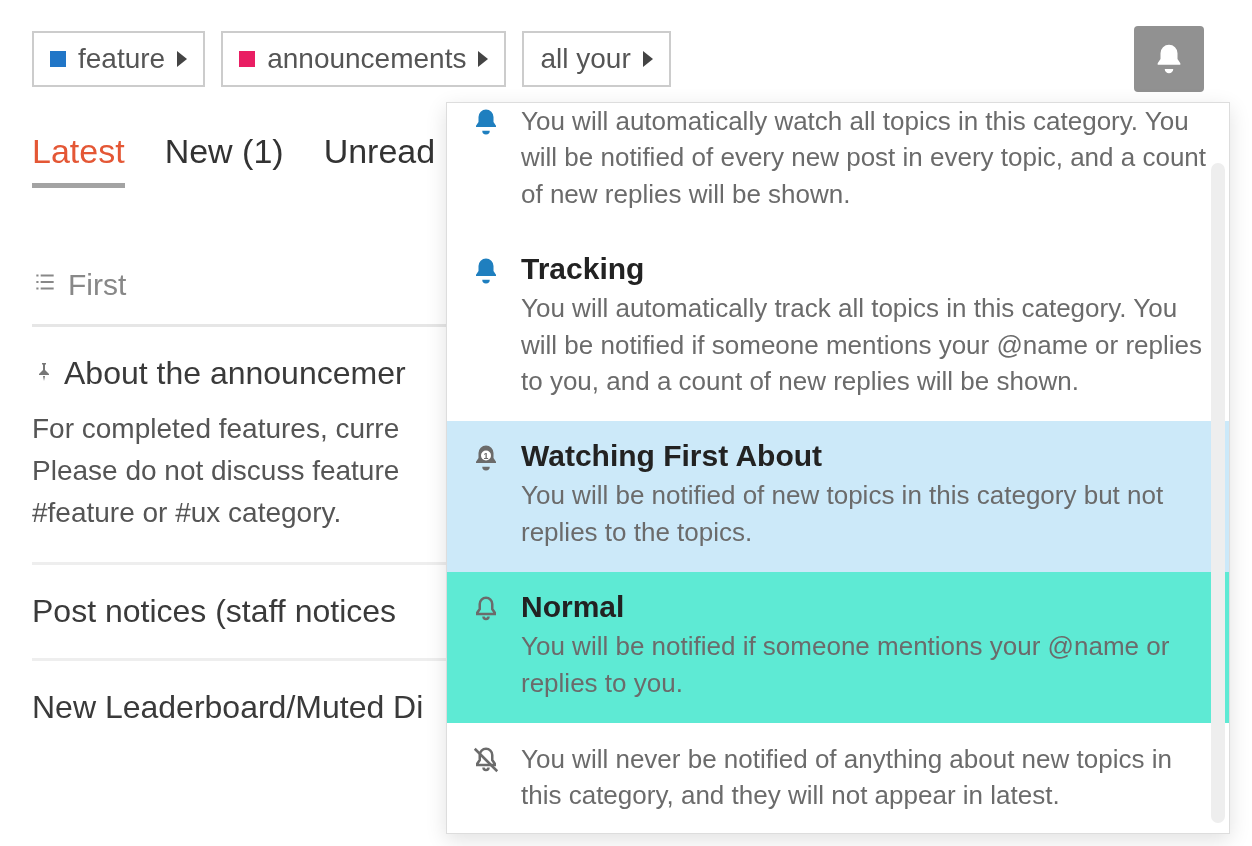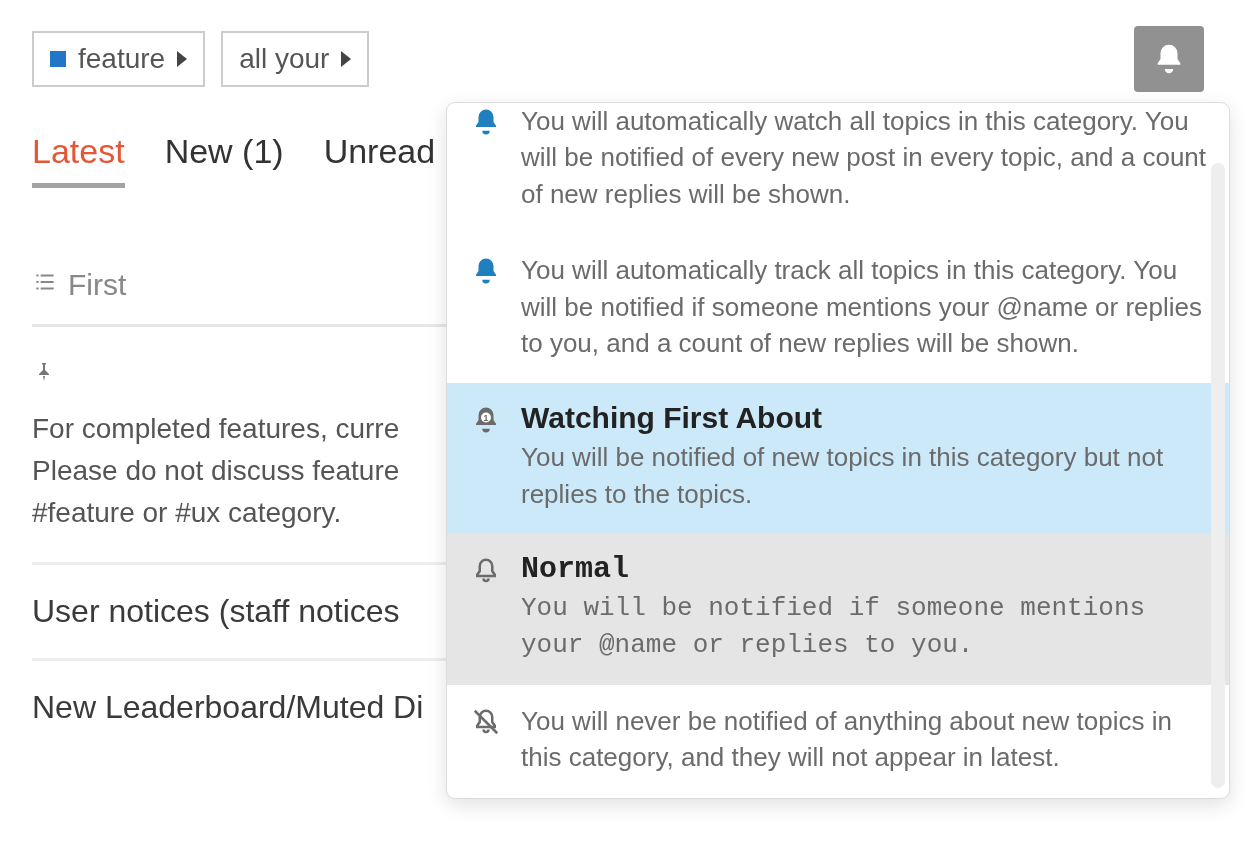--- a/index.html
+++ b/index.html
@@ -106,36 +106,36 @@
 
   
   .dropdown {
     position: absolute;
     top: 102px;
     left: 446px;
     right: 22px;
     background: #fff;
     border: 1px solid #ddd;
     box-shadow: 0 6px 20px rgba(0,0,0,0.12);
-    border-radius: 9px;
+    border-radius: 0;
     overflow: hidden;
   }
   .dropdown-scroll {
     max-height: 730px;
     overflow-y: auto;
   }
   .dd-item {
     display: flex;
     gap: 18px;
     padding: 18px 22px 22px 22px;
     cursor: pointer;
   }
   .dd-item.partial-top { padding-top: 0; }
   .dd-item.highlight-blue { background: #cce9f9; }
-  .dd-item.highlight-yellow { background: #e5e5e5; font-family: Liberation Mono, monospace; }
+  .dd-item.highlight-yellow { background: #5eead4; }
   .dd-icon {
     width: 34px;
     flex: 0 0 34px;
     display: flex;
     justify-content: center;
     padding-top: 4px;
   }
   .dd-icon svg { width: 30px; height: 30px; }
   .dd-body { flex: 1; }
   .dd-title {
@@ -164,20 +164,25 @@
 </head>
 <body>
 
 <div class="filters">
   <div class="filter-pill">
     <span class="color-sq" style="background:#2176c7"></span>
     <span>feature</span>
     <span class="caret-right"></span>
   </div>
   <div class="filter-pill">
+    <span class="color-sq" style="background:#e91e63"></span>
+    <span>announcements</span>
+    <span class="caret-right"></span>
+  </div>
+  <div class="filter-pill">
     <span>all your</span>
     <span class="caret-right"></span>
   </div>
 
   <div class="bell-button">
     <svg width="34" height="34" viewBox="0 0 24 24">
         <path d="M12 2a6 6 0 0 0-6 6v4l-2 3v1h16v-1l-2-3V8a6 6 0 0 0-6-6zm0 20a3 3 0 0 0 3-3H9a3 3 0 0 0 3 3z"></path>
       </svg>
   </div>
 </div>
@@ -198,29 +203,30 @@
     <span>First</span>
   </div>
 
   <div class="topic-row">
     <div class="topic-title-line">
       <span class="pin-icon">
         <svg width="24" height="24" viewBox="0 0 24 24">
             <path d="M14 4l-1 1v5l4 4v1H7v-1l4-4V5l-1-1V3h4v1zM11 16l1 5 1-5h-2z"></path>
           </svg>
       </span>
+      <span>About the announcemer</span>
     </div>
     <div class="topic-excerpt" style="white-space:pre-line">For completed features, curre
 Please do not discuss feature
 #feature or #ux category.</div>
   </div>
 
   <div class="topic-row">
     <div class="topic-title-line">
-      <span>User notices (staff notices</span>
+      <span>Post notices (staff notices</span>
     </div>
   </div>
 
   <div class="topic-row" style="border-bottom:none">
     <div class="topic-title-line">
       <span>New Leaderboard/Muted Di</span>
     </div>
   </div>
 </div>
 
@@ -238,20 +244,21 @@
       </div>
     </div>
 
     <div class="dd-item">
       <div class="dd-icon">
         <svg viewBox="0 0 24 24" fill="#1f7fbf">
             <path d="M12 2a6 6 0 0 0-6 6v4l-2 3v1h16v-1l-2-3V8a6 6 0 0 0-6-6zm0 20a3 3 0 0 0 3-3H9a3 3 0 0 0 3 3z"></path>
           </svg>
       </div>
       <div class="dd-body">
+        <div class="dd-title">Tracking</div>
         <div class="dd-desc">You will automatically track all topics in this category. You will be notified if someone mentions your @name or replies to you, and a count of new replies will be shown.</div>
       </div>
     </div>
 
     <div class="dd-item highlight-blue">
       <div class="dd-icon">
         <svg viewBox="0 0 24 24" fill="#6b6b6b">
             <path d="M12 2a6 6 0 0 0-6 6v4l-2 3v1h16v-1l-2-3V8a6 6 0 0 0-6-6zm0 20a3 3 0 0 0 3-3H9a3 3 0 0 0 3 3z"></path>
             <circle cx="12" cy="10" r="4" fill="#fff"></circle>
             <text x="12" y="13" font-size="7" text-anchor="middle" fill="#6b6b6b" font-weight="bold">1</text>

